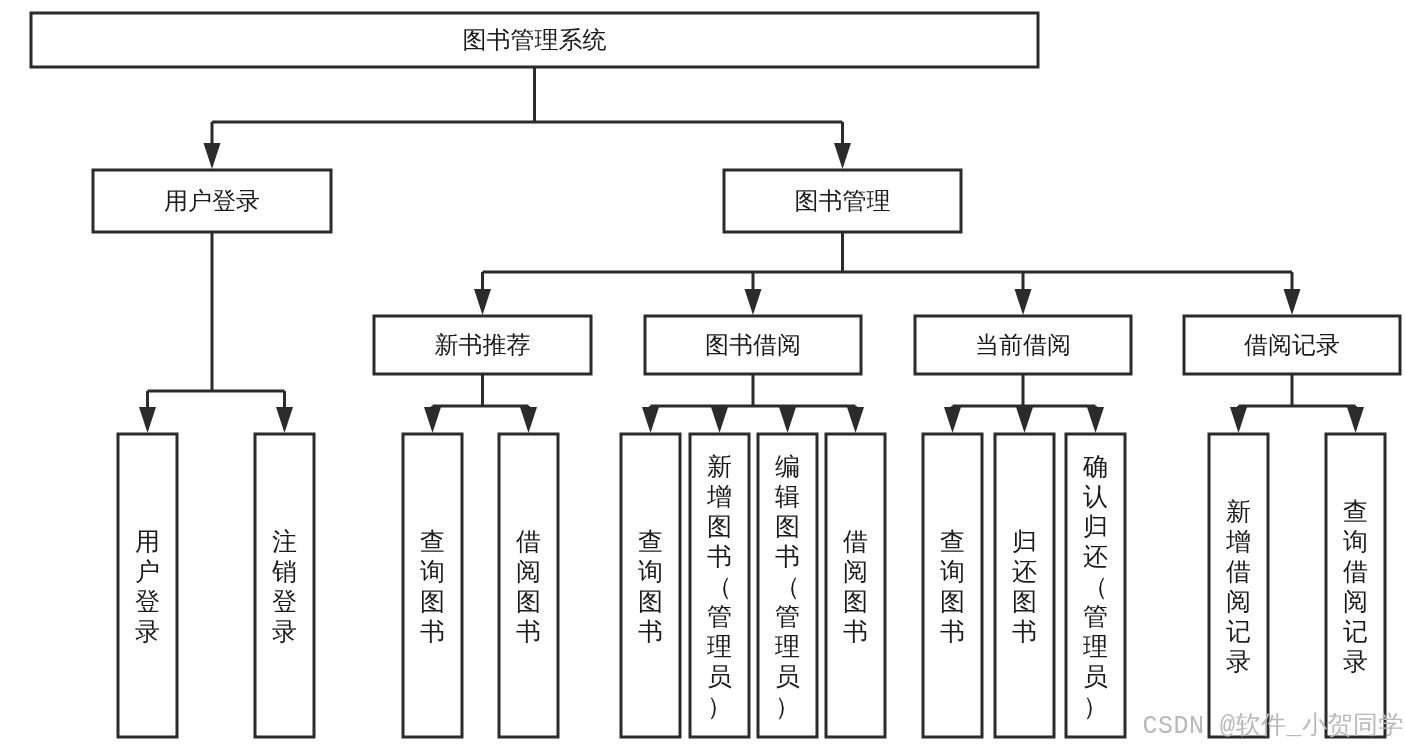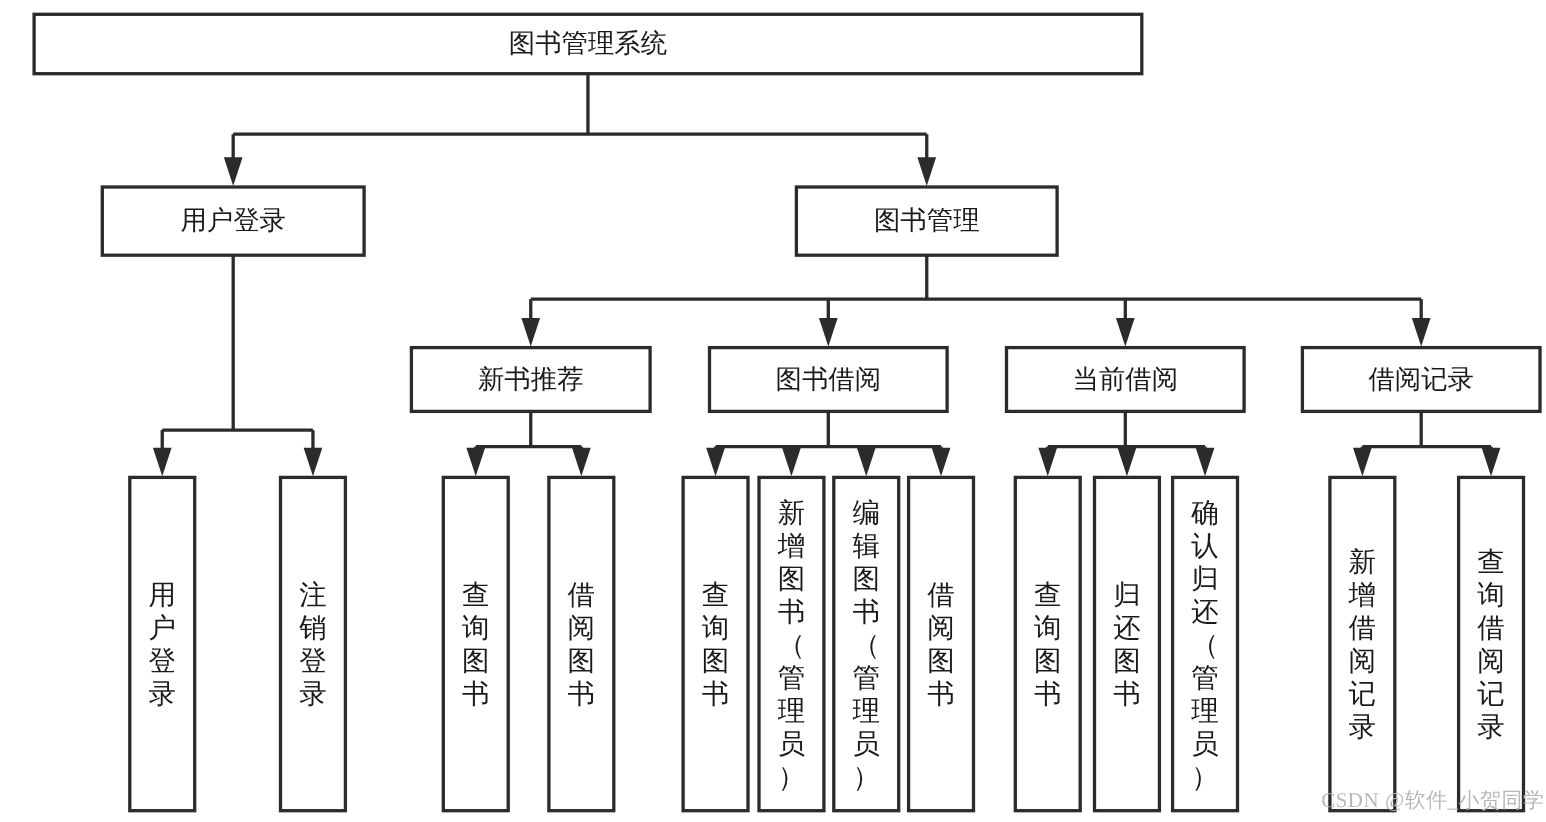--- a/index.html
+++ b/index.html
@@ -51,22 +51,22 @@
   .node-label-v {
     font-family: "DejaVu Sans", "Liberation Sans", sans-serif;
     font-size: 25px;
     fill: #1a1a1a;
     text-anchor: middle;
   }
   .watermark {
     position: absolute;
     right: 14px;
     bottom: 6px;
-    font-family: Liberation Serif, serif;
-    font-size: 19px;
+    font-family: Liberation Mono, monospace;
+    font-size: 25px;
     color: #b8b8b8;
     white-space: nowrap;
     letter-spacing: 0.5px;
     pointer-events: none;
   }
 </style>
 </head>
 <body>
 
 <div id="diagram-root">

